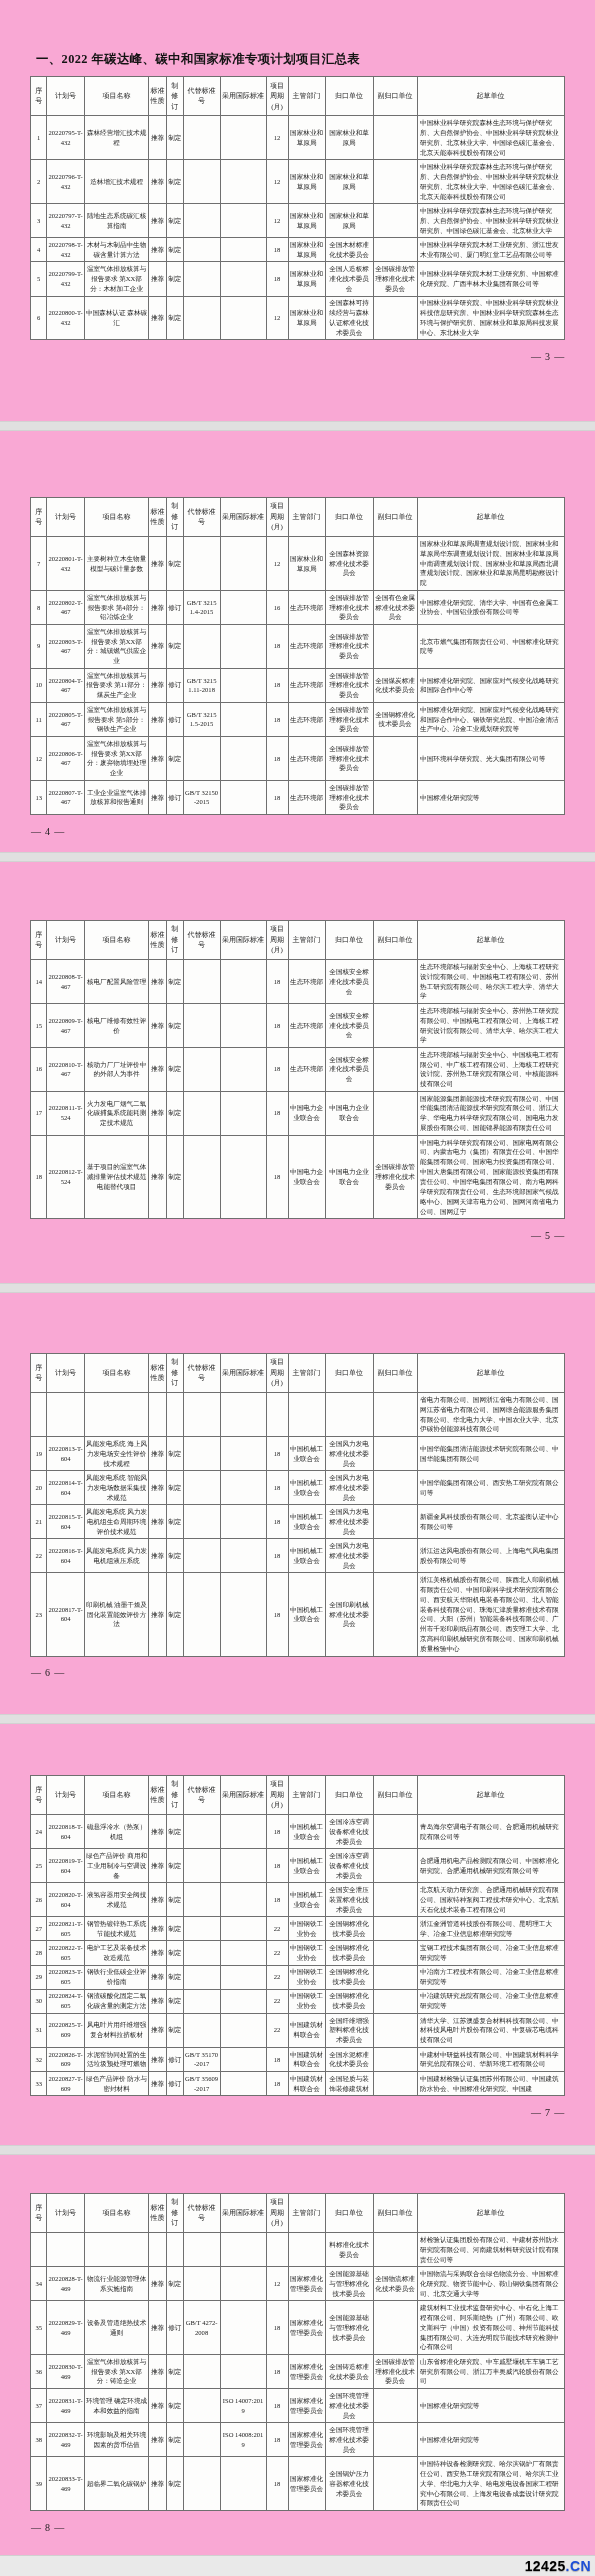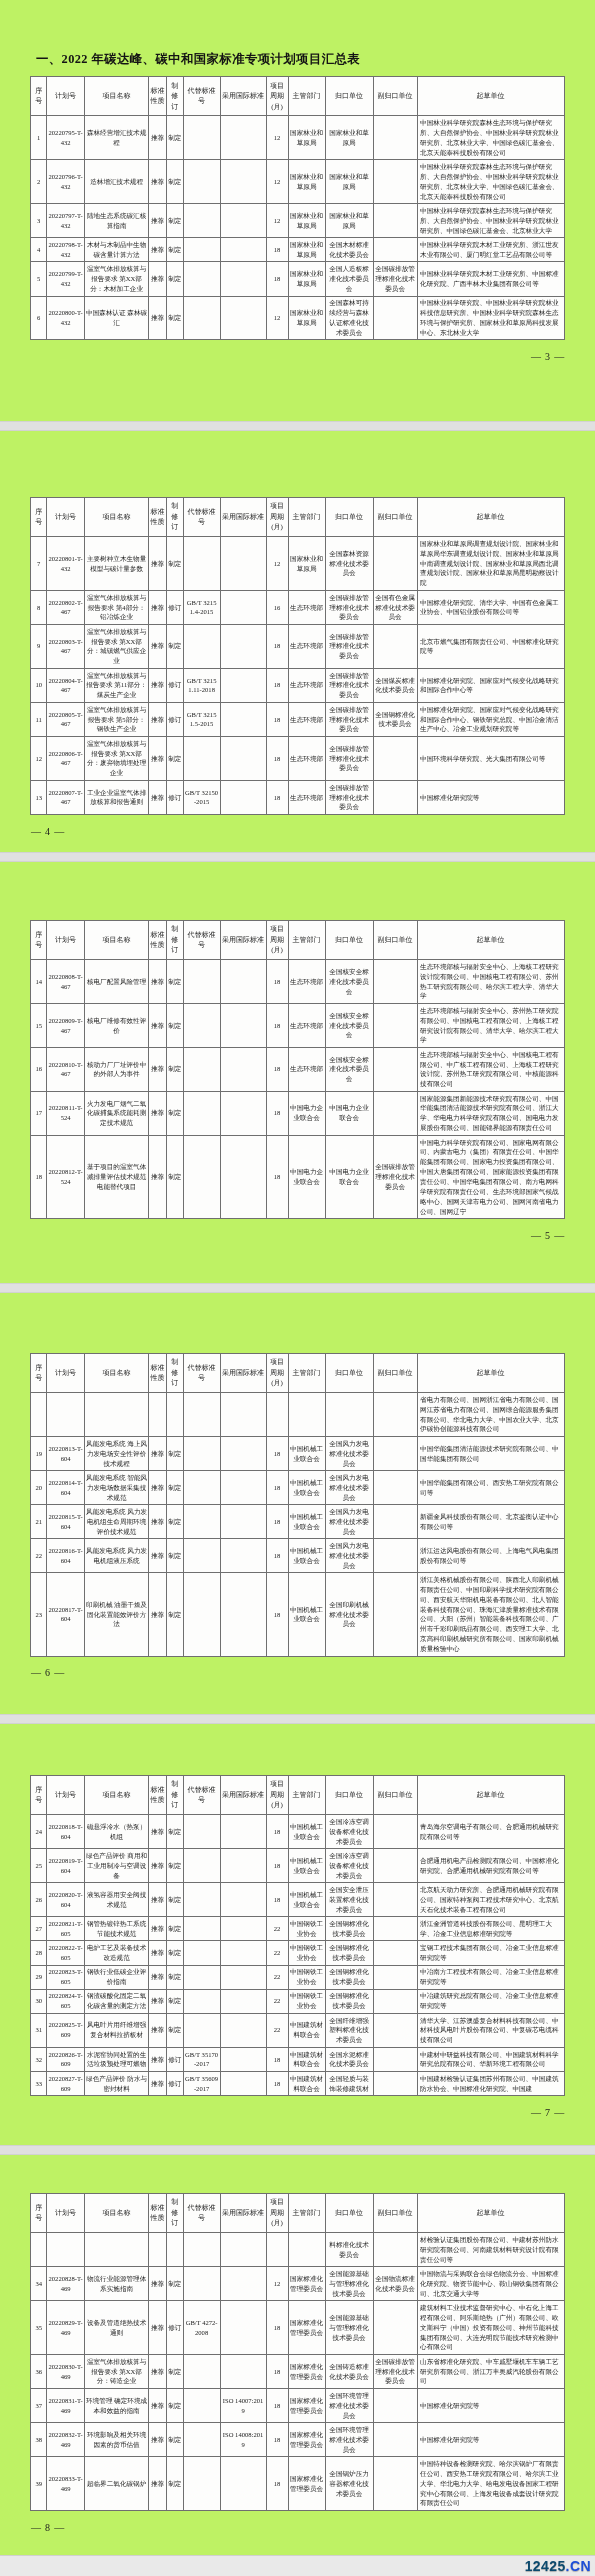--- a/index.html
+++ b/index.html
@@ -3,21 +3,21 @@
 <meta charset="utf-8">
 <style>
   html, body { margin:0; padding:0; }
   body {
     width:595px; background:#e2e2e2;
     font-family:"Liberation Serif","DejaVu Serif",serif;
     position:relative;
   }
   #document { width:595px; }
   .page {
-    width:595px; height:421px; background:#bef264;
+    width:595px; height:421px; background:#f9a8d4;
     overflow:hidden; box-sizing:border-box; position:relative;
   }
   .page-last { height:400px; }
   .page-gap {
     width:595px; height:10px; background:#e0e0e0;
     border-top:0.8px solid #d2d2d2; border-bottom:0.8px solid #d2d2d2;
     box-sizing:border-box;
   }
   .doc-title {
     font-weight:bold; font-size:12.4px; color:#141414;
@@ -851,14 +851,14 @@
             <td>全国锅炉压力容器标准化技术委员会</td>
             <td></td>
             <td class="drafters">中国特种设备检测研究院、哈尔滨锅炉厂有限责任公司、西安热工研究院有限公司、哈尔滨工业大学、华北电力大学、哈电发电设备国家工程研究中心有限公司、上海发电设备成套设计研究院有限责任公司</td>
           </tr>
         </tbody>
       </table>
       <div class="page-footer fl">— 8 —</div>
     </div>
   </div>
 <div class="bottom-strip"></div>
-<div class="watermark"><span class="wm-a" style="color: #0c4a6e;">12425</span><span class="wm-b" style="color: #1d4ed8;">.CN</span></div>
+<div class="watermark"><span class="wm-a" style="color: #000000;">12425</span><span class="wm-b" style="color: #1d4ed8;">.CN</span></div>
 
 
 </body></html>

